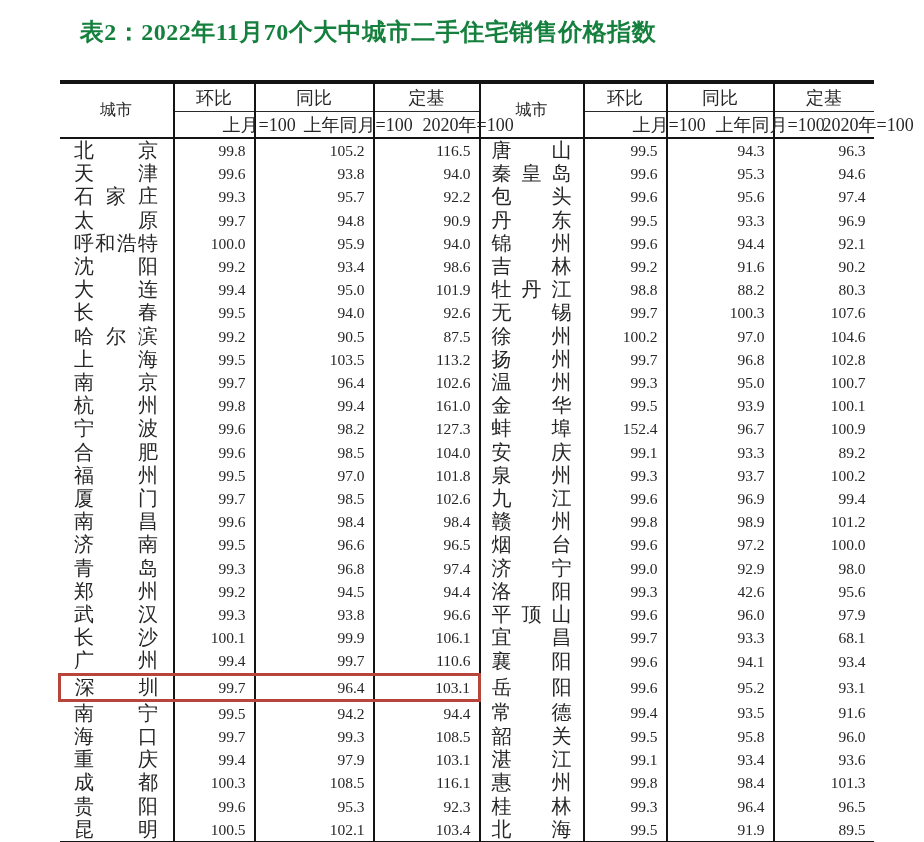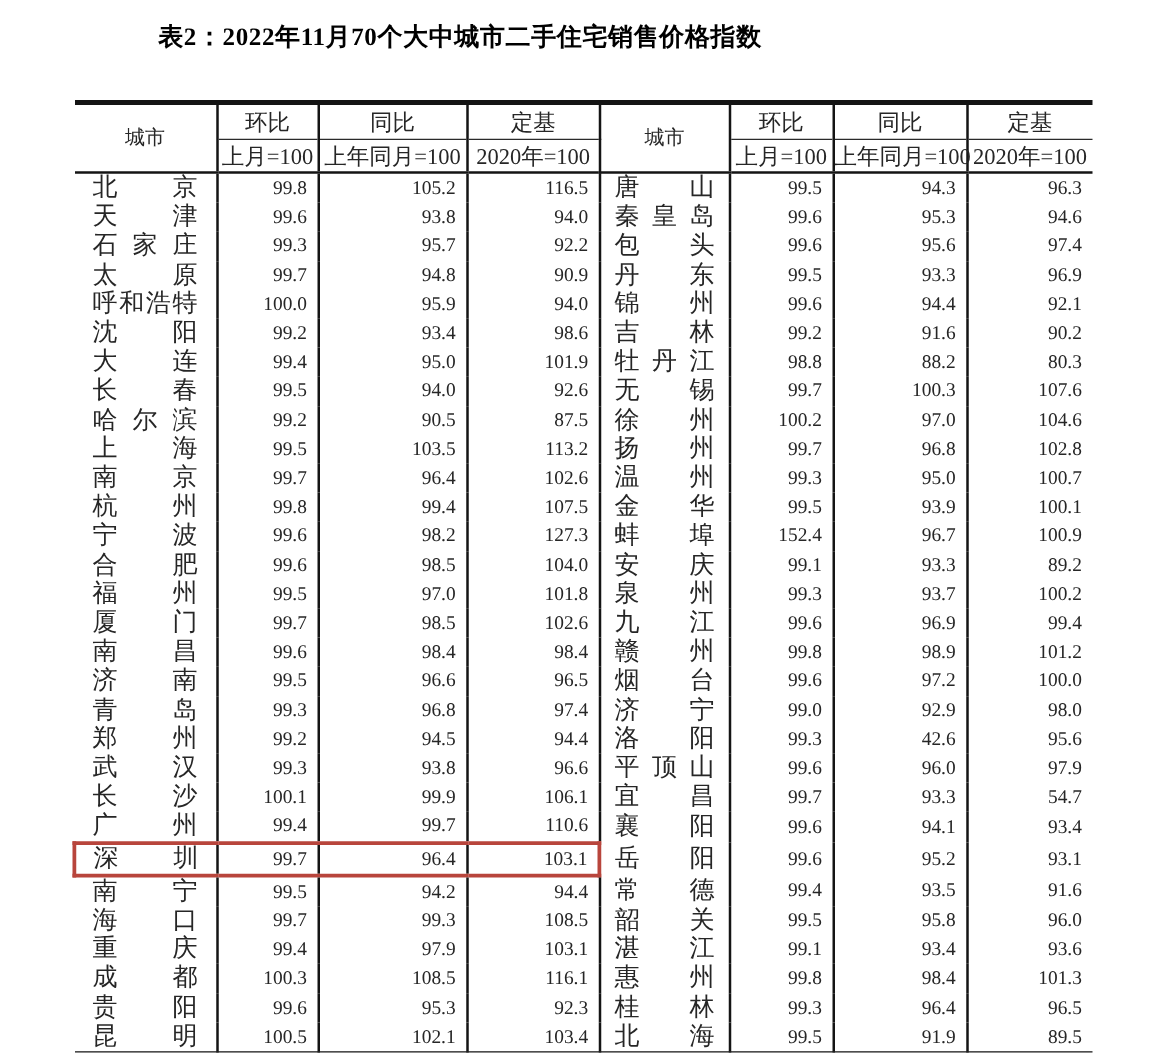--- a/index.html
+++ b/index.html
@@ -4,34 +4,34 @@
 <style>
   :root { --ink:#262626; --line:#141414; --hl:#b8453c; }
   html,body { margin:0; padding:0; }
   body {
     width:924px; height:842px; background:#ffffff; position:relative;
     overflow:hidden; font-family:"Liberation Serif","DejaVu Serif",serif;
     color:var(--ink);
   }
   .title {
     position:absolute; top:16px; left:0; width:736px; text-align:center;
-    font-size:20px; font-weight:bold; letter-spacing:0.5px; color:#000000;
+    font-size:24px; font-weight:bold; letter-spacing:0.5px; color:#15803d;
     white-space:nowrap;
   }
   table.idx {
     position:absolute; left:58px; top:80px; width:814px;
     border-collapse:collapse; table-layout:fixed;
     border-top:4px solid var(--line);
     border-bottom:3px solid var(--line);
   }
   col.c-city-l{width:114px} col.c-mom-l{width:81px} col.c-yoy-l{width:119px} col.c-base-l{width:106px}
   col.c-city-r{width:104px} col.c-mom-r{width:83px} col.c-yoy-r{width:107px} col.c-base-r{width:100px}
   th { font-weight:normal; font-size:18px; color:var(--ink); padding:0; text-align:center; white-space:nowrap; }
   tr.main th { height:27px; }
-  tr.sub th  { height:25px; border-bottom:2px solid var(--line); }
+  tr.sub th  { height:25px; border-bottom:2px solid var(--line);padding-left:48px; }
   th.city-head { border-bottom:2px solid var(--line); font-size:16px; }
   th.h1cell { border-bottom:1px solid #2a2a2a; }
   .bl { border-left:2px solid var(--line); }
   tbody td {
     height:23.2px; line-height:23.2px; font-size:15.5px; padding:0;
     color:var(--ink); white-space:nowrap; vertical-align:middle;
   }
   td.num { text-align:right; padding-right:8px; }
   td.citycell { text-align:left; }
   .cityname {
@@ -233,21 +233,21 @@
         <td class="bl num">99.3</td>
         <td class="bl num">95.0</td>
         <td class="bl num">100.7</td>
       </tr>
       <tr>
         <td class="citycell">
           <span class="cityname">杭州</span>
         </td>
         <td class="bl num">99.8</td>
         <td class="bl num">99.4</td>
-        <td class="bl num">107.5</td>
+        <td class="bl num">161.0</td>
         <td class="bl citycell">
           <span class="cityname">金华</span>
         </td>
         <td class="bl num">99.5</td>
         <td class="bl num">93.9</td>
         <td class="bl num">100.1</td>
       </tr>
       <tr>
         <td class="citycell">
           <span class="cityname">宁波</span>
@@ -379,21 +379,21 @@
           <span class="cityname">长沙</span>
         </td>
         <td class="bl num">100.1</td>
         <td class="bl num">99.9</td>
         <td class="bl num">106.1</td>
         <td class="bl citycell">
           <span class="cityname">宜昌</span>
         </td>
         <td class="bl num">99.7</td>
         <td class="bl num">93.3</td>
-        <td class="bl num">54.7</td>
+        <td class="bl num">68.1</td>
       </tr>
       <tr>
         <td class="citycell">
           <span class="cityname">广州</span>
         </td>
         <td class="bl num">99.4</td>
         <td class="bl num">99.7</td>
         <td class="bl num">110.6</td>
         <td class="bl citycell">
           <span class="cityname">襄阳</span>

